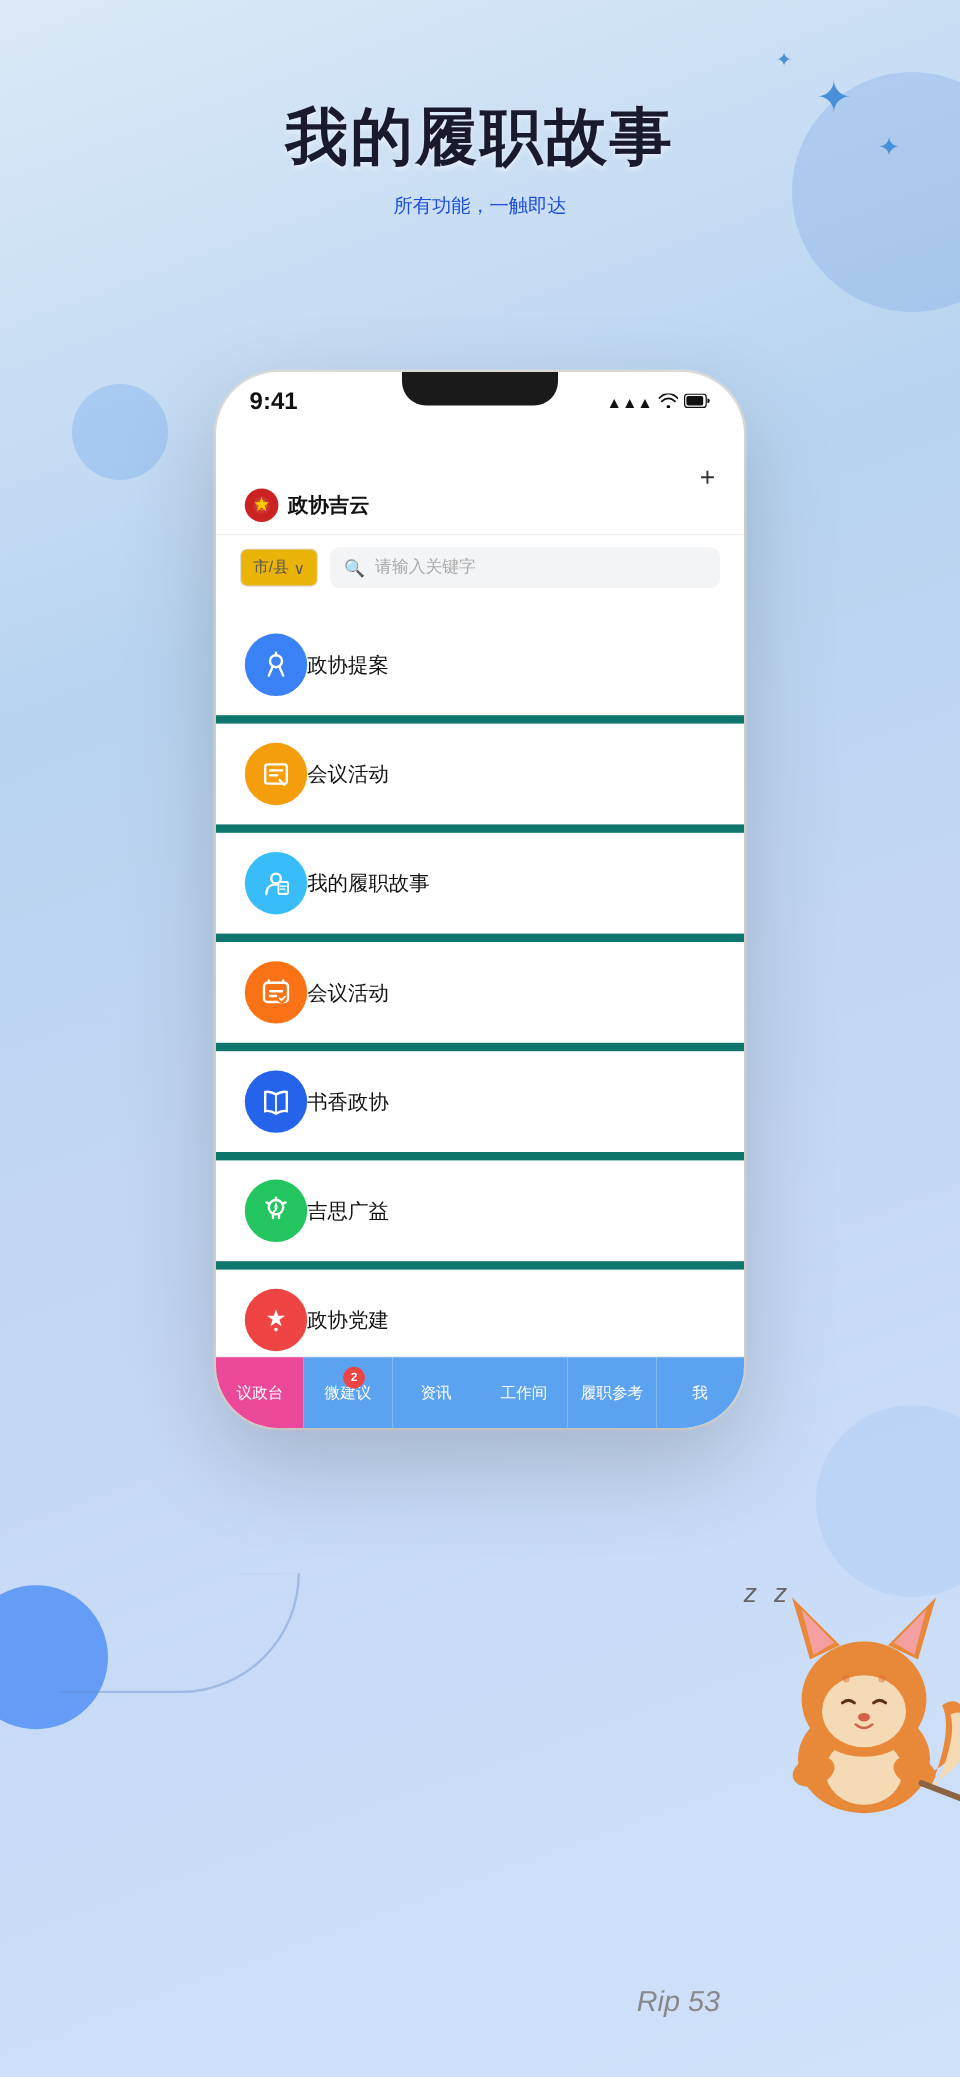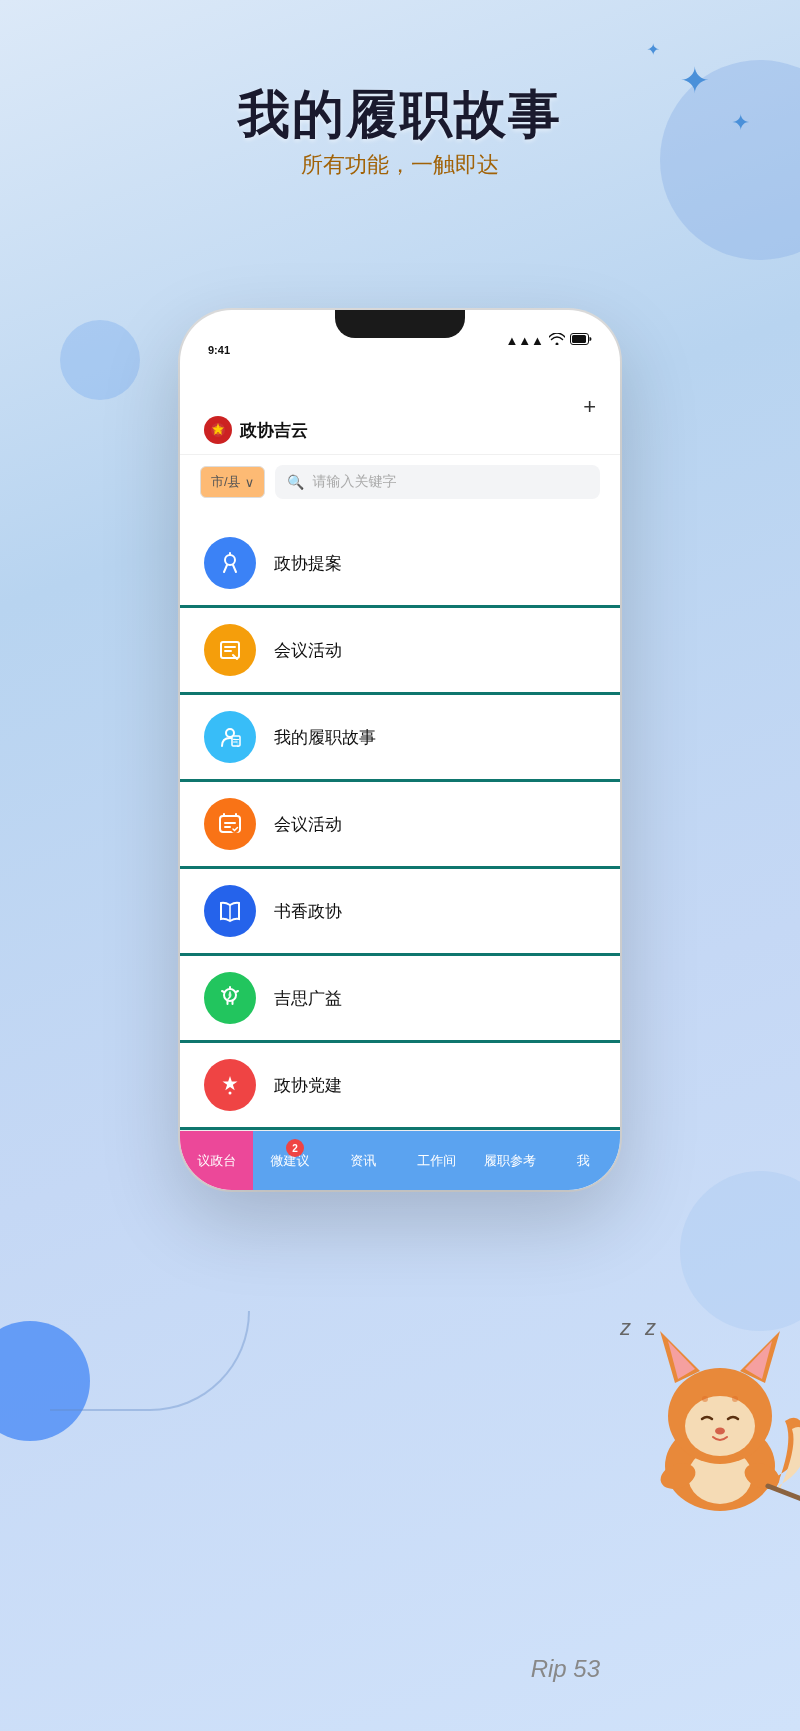--- a/index.html
+++ b/index.html
@@ -81,23 +81,23 @@
       text-align: center;
     }
     .hero-title {
       font-size: 52px;
       font-weight: 800;
       color: #1a1a2e;
       letter-spacing: 2px;
       text-shadow: 0 2px 4px rgba(255,255,255,0.5);
     }
     .hero-subtitle {
-      font-size: 22px;
-      color: #a16207;
-      margin-top: 0;
+      font-size: 16px;
+      color: #1d4ed8;
+      margin-top: 12px;
       font-weight: 400;
     }
 
     
     .phone-container {
       position: absolute;
       top: 310px;
       left: 50%;
       transform: translateX(-50%);
       width: 440px;
@@ -132,21 +132,21 @@
     
     .status-bar {
       display: flex;
       justify-content: space-between;
       align-items: center;
       padding: 14px 28px 6px;
       font-size: 14px;
       font-weight: 600;
       color: #111;
     }
-    .status-time { font-size: 11px; font-weight: 700; margin-top: 20px; }
+    .status-time { font-size: 20px; font-weight: 700; }
     .status-icons { display: flex; align-items: center; gap: 5px; font-size: 13px; }
 
     
     .app-header {
       display: flex;
       justify-content: space-between;
       align-items: center;
       padding: 8px 24px 10px;
       border-bottom: 1px solid #f0f0f0;
     }
@@ -186,21 +186,21 @@
     .location-btn {
       display: flex;
       align-items: center;
       gap: 4px;
       padding: 6px 10px;
       border: 1px solid #ddd;
       border-radius: 6px;
       font-size: 13px;
       color: #555;
       white-space: nowrap;
-      background: #fdba74;
+      background: #eab308;
     }
     .search-input-wrap {
       flex: 1;
       display: flex;
       align-items: center;
       gap: 8px;
       background: #f3f4f6;
       border-radius: 8px;
       padding: 8px 12px;
     }
@@ -209,23 +209,22 @@
 
     
     .menu-list {
       padding: 8px 0;
       overflow-y: auto;
       height: calc(100% - 200px);
     }
     .menu-item {
       display: flex;
       align-items: center;
-      gap: 18px;
       padding: 16px 24px;
-      border-bottom: 3px solid #0f766e;
+      border-bottom: 7px solid #0f766e;
     }
     .menu-icon {
       width: 52px;
       height: 52px;
       border-radius: 50%;
       display: flex;
       align-items: center;
       justify-content: center;
       font-size: 24px;
       flex-shrink: 0;

